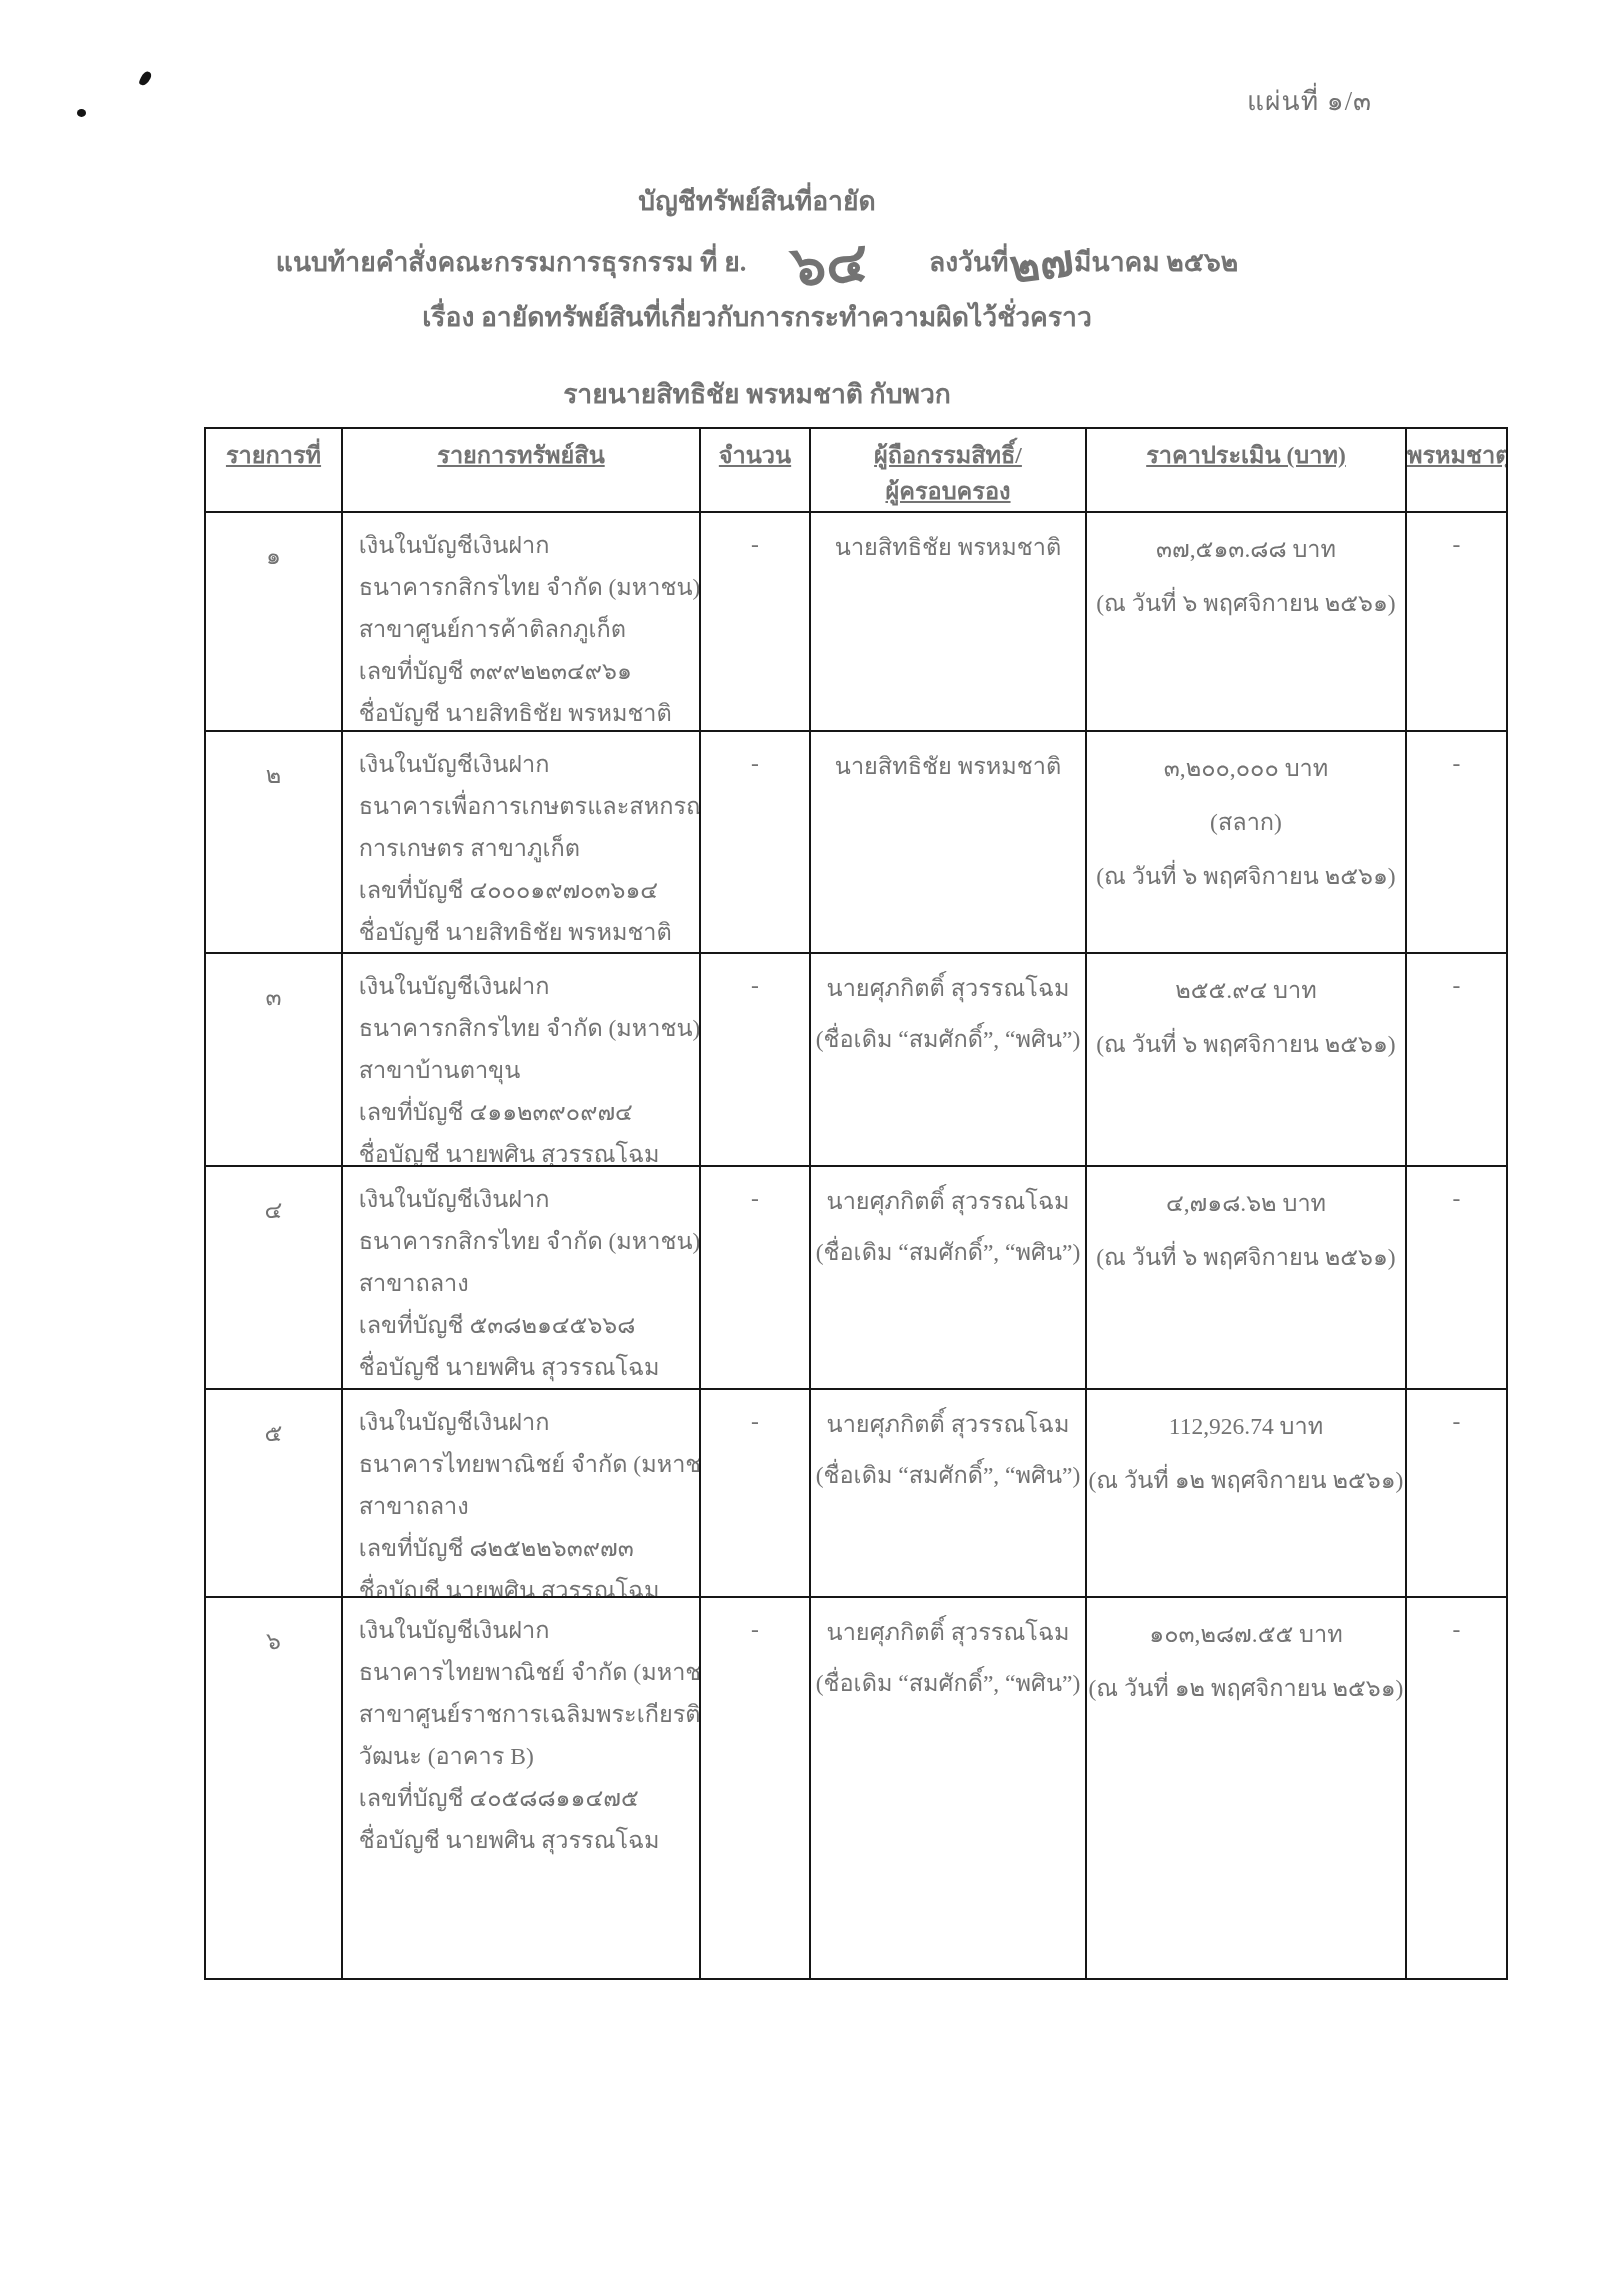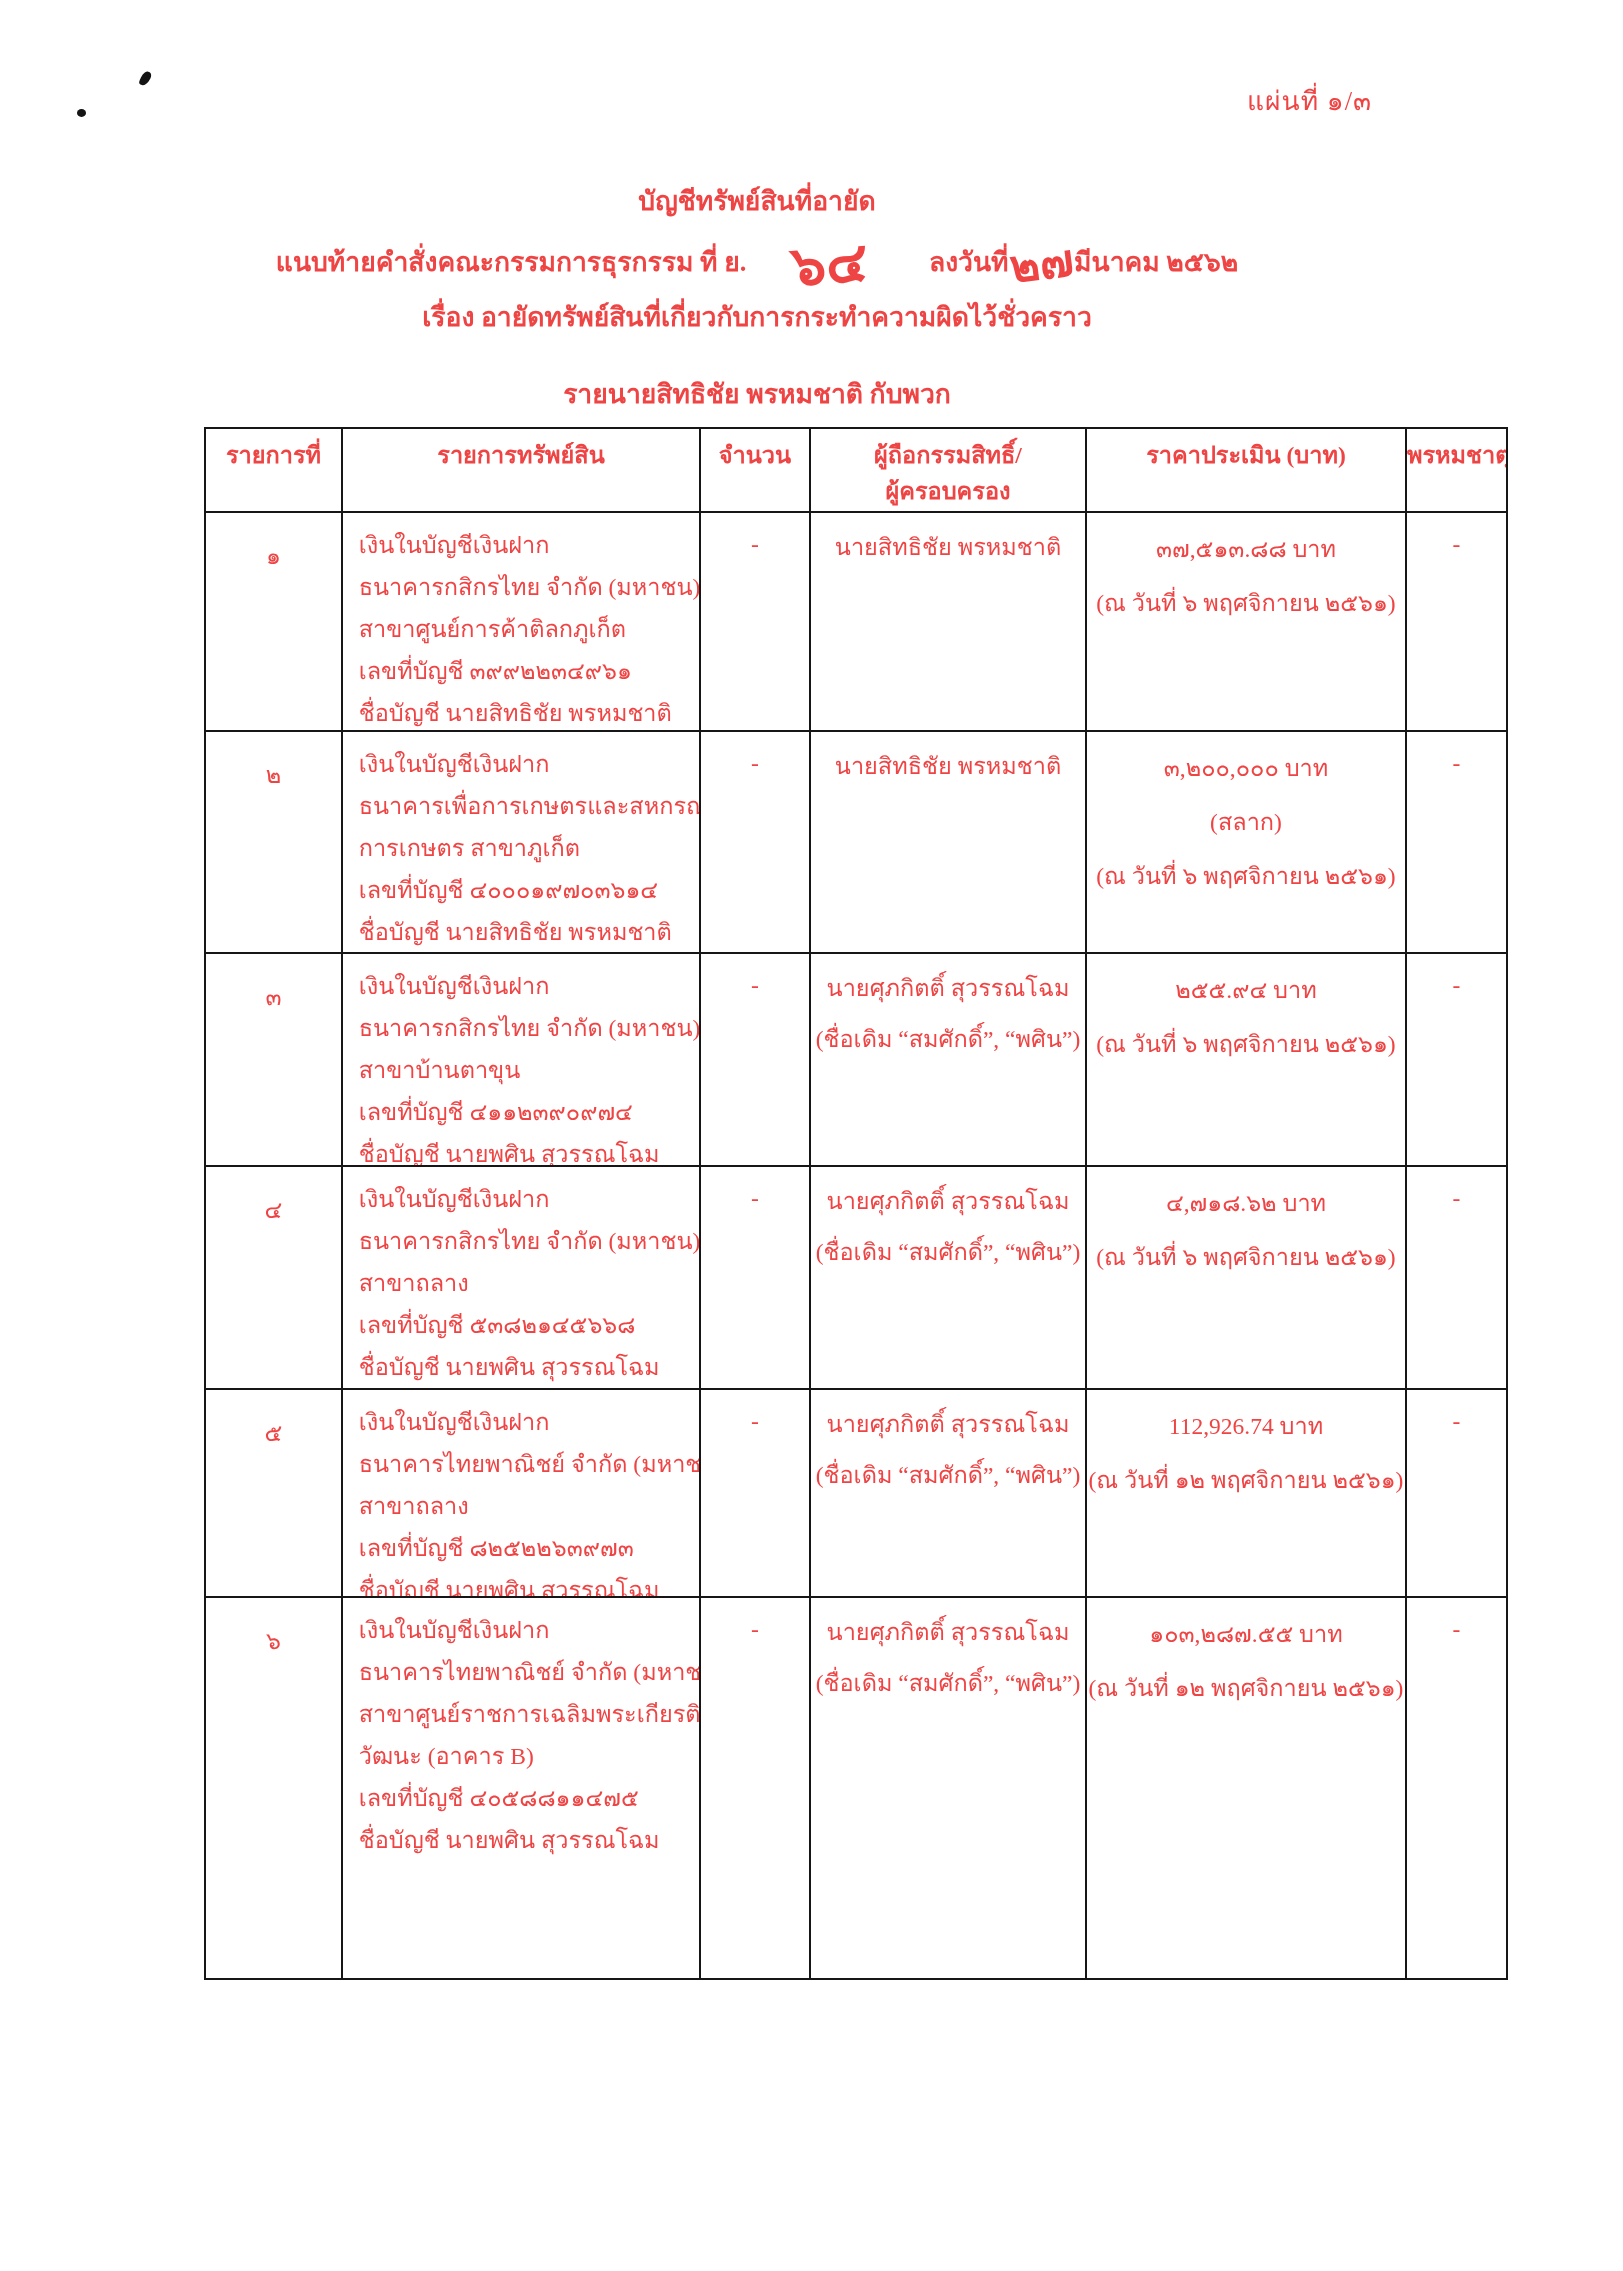--- a/index.html
+++ b/index.html
@@ -1,20 +1,20 @@
 <!DOCTYPE html>
 <html><head>
 <meta charset="utf-8">
 <style>
   html,body{margin:0;padding:0;background:#d9d9d9;}
   .page{
     position:relative;
     width:1623px;height:2271px;
     background:#ffffff;
-    color:#ef4444;
+    color:#737373;
     font-family:"Liberation Serif","DejaVu Serif",serif;
     overflow:hidden;
   }
   
   .speck{position:absolute;background:#141414;}
   .speck-1{left:141px;top:71px;width:8.8px;height:14.7px;border-radius:60% 40% 70% 30%;transform:rotate(25deg);}
   .speck-2{left:77px;top:109px;width:8.8px;height:7.8px;border-radius:50%;}
 
   .sheet-no{
     position:absolute;top:80px;left:1247px;width:235px;
@@ -34,21 +34,21 @@
   .hw-order{font-size:55px;line-height:9.8px;vertical-align:-11.8px;margin:0 61px 0 45px;transform:rotate(-4deg);}
   .hw-day{font-size:45px;line-height:9.8px;vertical-align:-7.8px;margin:0 1px;transform:rotate(-7deg);}
 
   .asset-table{
     position:absolute;left:204px;top:427px;width:1304px;height:1553px;
     border:2.9px solid #161616;box-sizing:border-box;
     display:flex;flex-direction:column;
     font-size:23.5px;
   }
   .trow{display:flex;border-bottom:2px solid #161616;box-sizing:border-box;}
-  .trow.head{border-bottom:2.9px solid #161616;font-weight:bold;}
+  .trow.head{border-bottom:2.9px solid #161616;font-weight:bold;text-decoration:underline;}
   .trow:last-child{border-bottom:none;flex:1 1 auto;}
   .cell{border-right:2px solid #161616;box-sizing:border-box;overflow:hidden;}
   .cell:last-child{border-right:none;}
   .c1{flex:0 0 137px;}
   .c2{flex:0 0 358px;}
   .c3{flex:0 0 110px;}
   .c4{flex:0 0 276px;}
   .c5{flex:0 0 320px;}
   .c6{flex:1 1 auto;}
   .head .cell{text-align:center;padding-top:7.8px;line-height:36px;white-space:nowrap;}

